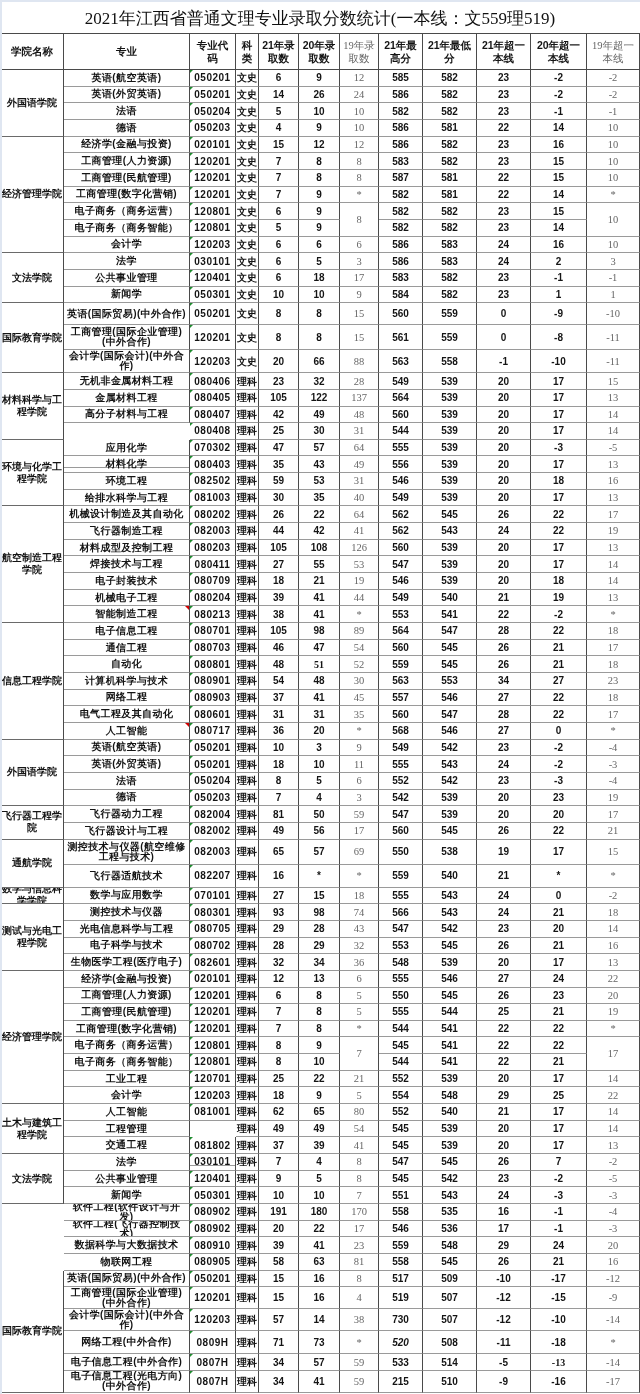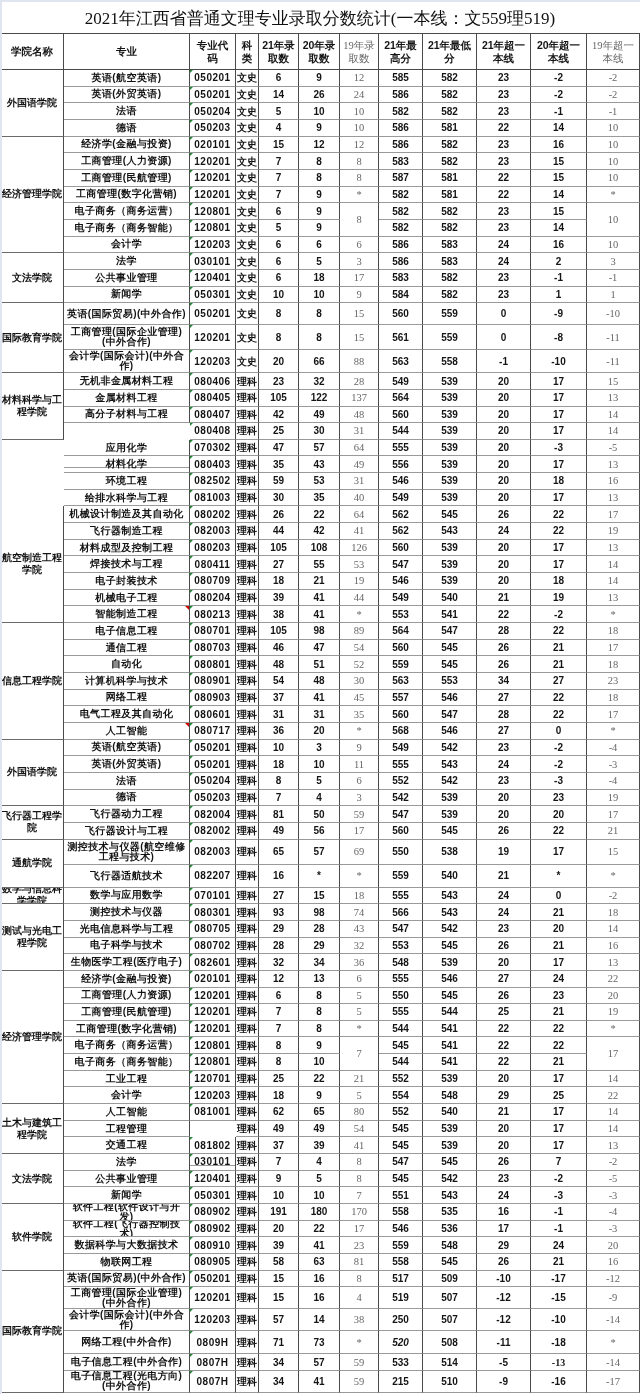--- a/index.html
+++ b/index.html
@@ -340,20 +340,21 @@
       <div class="cell  code" style="grid-area: 22 / 3;">080408</div>
       <div class="cell " style="grid-area: 22 / 4;">理科</div>
       <div class="cell " style="grid-area: 22 / 5;">25</div>
       <div class="cell " style="grid-area: 22 / 6;">30</div>
       <div class="cell  y19" style="grid-area: 22 / 7;">31</div>
       <div class="cell " style="grid-area: 22 / 8;">544</div>
       <div class="cell " style="grid-area: 22 / 9;">539</div>
       <div class="cell " style="grid-area: 22 / 10;">20</div>
       <div class="cell " style="grid-area: 22 / 11;">17</div>
       <div class="cell  y19" style="grid-area: 22 / 12;">14</div>
+      <div class="cell college first" style="grid-area: 23 / 1 / span 4;">环境与化学工程学院</div>
       <div class="cell  major" style="grid-area: 23 / 2;">应用化学</div>
       <div class="cell  code" style="grid-area: 23 / 3;">070302</div>
       <div class="cell " style="grid-area: 23 / 4;">理科</div>
       <div class="cell " style="grid-area: 23 / 5;">47</div>
       <div class="cell " style="grid-area: 23 / 6;">57</div>
       <div class="cell  y19" style="grid-area: 23 / 7;">64</div>
       <div class="cell " style="grid-area: 23 / 8;">555</div>
       <div class="cell " style="grid-area: 23 / 9;">539</div>
       <div class="cell " style="grid-area: 23 / 10;">20</div>
       <div class="cell " style="grid-area: 23 / 11;">-3</div>
@@ -489,21 +490,21 @@
       <div class="cell  y19" style="grid-area: 35 / 7;">54</div>
       <div class="cell " style="grid-area: 35 / 8;">560</div>
       <div class="cell " style="grid-area: 35 / 9;">545</div>
       <div class="cell " style="grid-area: 35 / 10;">26</div>
       <div class="cell " style="grid-area: 35 / 11;">21</div>
       <div class="cell  y19" style="grid-area: 35 / 12;">17</div>
       <div class="cell  major" style="grid-area: 36 / 2;">自动化</div>
       <div class="cell  code" style="grid-area: 36 / 3;">080801</div>
       <div class="cell " style="grid-area: 36 / 4;">理科</div>
       <div class="cell " style="grid-area: 36 / 5;">48</div>
-      <div class="cell " style="grid-area: 36 / 6;">51</div>
+      <div class="cell " style="grid-area: 36 / 6; font-family: Liberation Serif, serif;">51</div>
       <div class="cell  y19" style="grid-area: 36 / 7;">52</div>
       <div class="cell " style="grid-area: 36 / 8;">559</div>
       <div class="cell " style="grid-area: 36 / 9;">545</div>
       <div class="cell " style="grid-area: 36 / 10;">26</div>
       <div class="cell " style="grid-area: 36 / 11;">21</div>
       <div class="cell  y19" style="grid-area: 36 / 12;">18</div>
       <div class="cell  major" style="grid-area: 37 / 2;">计算机科学与技术</div>
       <div class="cell  code" style="grid-area: 37 / 3;">080901</div>
       <div class="cell " style="grid-area: 37 / 4;">理科</div>
       <div class="cell " style="grid-area: 37 / 5;">54</div>
@@ -843,21 +844,20 @@
       <div class="cell  code" style="grid-area: 67 / 3;">050301</div>
       <div class="cell " style="grid-area: 67 / 4;">理科</div>
       <div class="cell " style="grid-area: 67 / 5;">10</div>
       <div class="cell " style="grid-area: 67 / 6;">10</div>
       <div class="cell  y19" style="grid-area: 67 / 7;">7</div>
       <div class="cell " style="grid-area: 67 / 8;">551</div>
       <div class="cell " style="grid-area: 67 / 9;">543</div>
       <div class="cell " style="grid-area: 67 / 10;">24</div>
       <div class="cell " style="grid-area: 67 / 11;">-3</div>
       <div class="cell  y19" style="grid-area: 67 / 12;">-3</div>
-      <div class="cell college first" style="grid-area: 68 / 1 / span 4;">软件学院</div>
       <div class="cell  major" style="grid-area: 68 / 2;">软件工程(软件设计与开发)</div>
       <div class="cell  code" style="grid-area: 68 / 3;">080902</div>
       <div class="cell " style="grid-area: 68 / 4;">理科</div>
       <div class="cell " style="grid-area: 68 / 5;">191</div>
       <div class="cell " style="grid-area: 68 / 6;">180</div>
       <div class="cell  y19" style="grid-area: 68 / 7;">170</div>
       <div class="cell " style="grid-area: 68 / 8;">558</div>
       <div class="cell " style="grid-area: 68 / 9;">535</div>
       <div class="cell " style="grid-area: 68 / 10;">16</div>
       <div class="cell " style="grid-area: 68 / 11;">-1</div>
@@ -917,21 +917,21 @@
       <div class="cell " style="grid-area: 73 / 9;">507</div>
       <div class="cell " style="grid-area: 73 / 10;">-12</div>
       <div class="cell " style="grid-area: 73 / 11;">-15</div>
       <div class="cell  y19" style="grid-area: 73 / 12;">-9</div>
       <div class="cell  major" style="grid-area: 74 / 2;">会计学(国际会计)(中外合作)</div>
       <div class="cell  code" style="grid-area: 74 / 3;">120203</div>
       <div class="cell " style="grid-area: 74 / 4;">理科</div>
       <div class="cell " style="grid-area: 74 / 5;">57</div>
       <div class="cell " style="grid-area: 74 / 6;">14</div>
       <div class="cell  y19" style="grid-area: 74 / 7;">38</div>
-      <div class="cell " style="grid-area: 74 / 8;">250</div>
+      <div class="cell " style="grid-area: 74 / 8;">730</div>
       <div class="cell " style="grid-area: 74 / 9;">507</div>
       <div class="cell " style="grid-area: 74 / 10;">-12</div>
       <div class="cell " style="grid-area: 74 / 11;">-10</div>
       <div class="cell  y19" style="grid-area: 74 / 12;">-14</div>
       <div class="cell  major" style="grid-area: 75 / 2;">网络工程(中外合作)</div>
       <div class="cell  code" style="grid-area: 75 / 3;">0809H</div>
       <div class="cell " style="grid-area: 75 / 4;">理科</div>
       <div class="cell " style="grid-area: 75 / 5;">71</div>
       <div class="cell " style="grid-area: 75 / 6;">73</div>
       <div class="cell  y19" style="grid-area: 75 / 7;">*</div>

